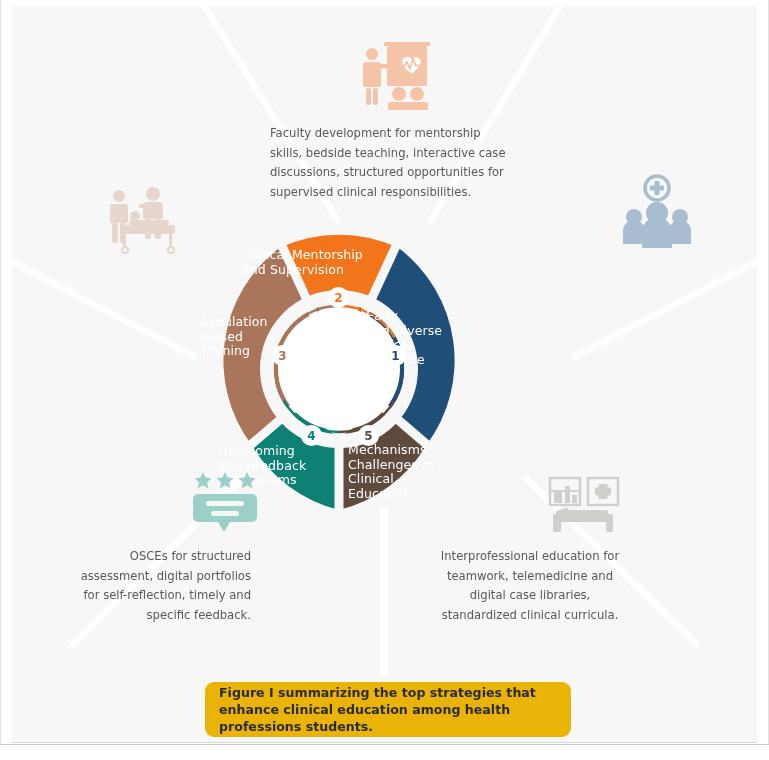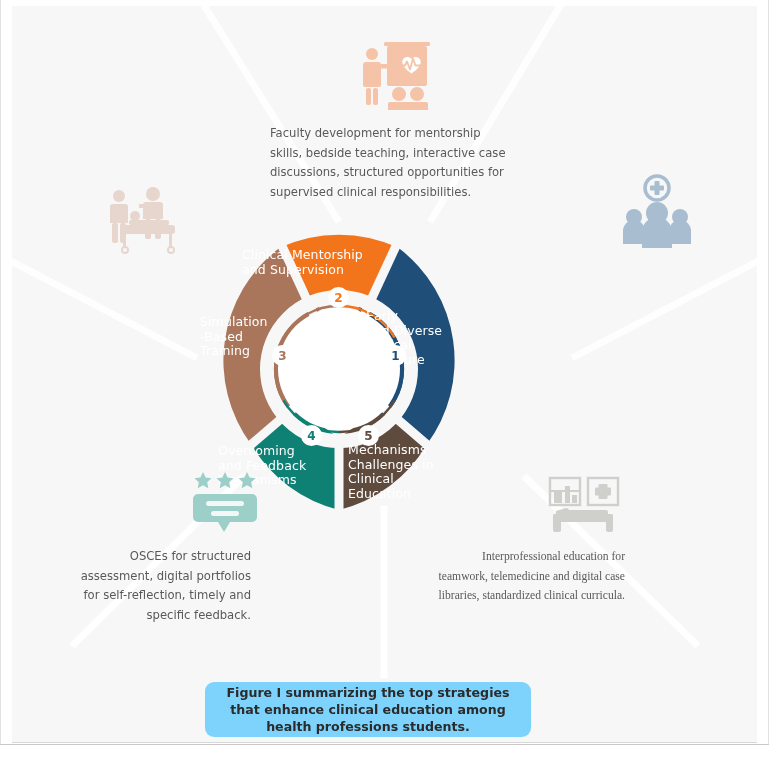--- a/index.html
+++ b/index.html
@@ -82,27 +82,26 @@
     position: absolute;
     color: #595959;
     font-size: 11.6px;
     line-height: 19.5px;
     font-family: "DejaVu Sans", sans-serif;
   }
   .icon-box { position: absolute; }
   #caption {
     position: absolute;
     left: 193px; top: 676px;
-    width: 326px; height: 55px;
-    background: #7dd3fc;
+    width: 366px; height: 55px;
+    background: #eab308;
     border-radius: 9px;
     display: flex;
     align-items: center;
     justify-content: center;
-    text-align: center;
     padding: 0 14px;
   }
   #caption-text {
     color: #2b2b2b;
     font-size: 12.6px;
     line-height: 17px;
     font-weight: bold;
     font-family: "DejaVu Sans", sans-serif;
   }
 </style>
@@ -212,21 +211,21 @@
         <span>5</span>
       </div>
     </div>
 
     <div class="desc" style="left:258px; top:118px; width:240px; text-align:left;">Faculty development for mentorship skills, bedside teaching, interactive case discussions, structured opportunities for supervised clinical responsibilities.</div>
 
 
 
     <div class="desc" style="left:61px; top:541px; width:178px; text-align:right;">OSCEs for structured assessment, digital portfolios for self-reflection, timely and specific feedback.</div>
 
-    <div class="desc" style="left:423px; top:541px; width:190px; text-align:right;font-family:Liberation Serif, serif;">Interprofessional education for teamwork, telemedicine and digital case libraries, standardized clinical curricula.</div>
+    <div class="desc" style="left:423px; top:541px; width:190px; text-align:center;">Interprofessional education for teamwork, telemedicine and digital case libraries, standardized clinical curricula.</div>
 
     <div class="icon-box" style="left:345px; top:32px; width:78px; height:72px;">
       <svg viewBox="0 0 78 72" width="78" height="72">
         <g fill="#f5c3a8">
           <rect x="27" y="4" width="46" height="4" rx="1.5"></rect>
           <rect x="30" y="8" width="40" height="40" rx="2"></rect>
           <circle cx="15" cy="16" r="6"></circle>
           <path d="M9 24 h12 a3 3 0 0 1 3 3 v20 a2 2 0 0 1 -2 2 h-14 a2 2 0 0 1 -2 -2 v-20 a3 3 0 0 1 3 -3 z"></path>
           <rect x="9" y="50" width="5" height="17" rx="2"></rect>
           <rect x="16" y="50" width="5" height="17" rx="2"></rect>

